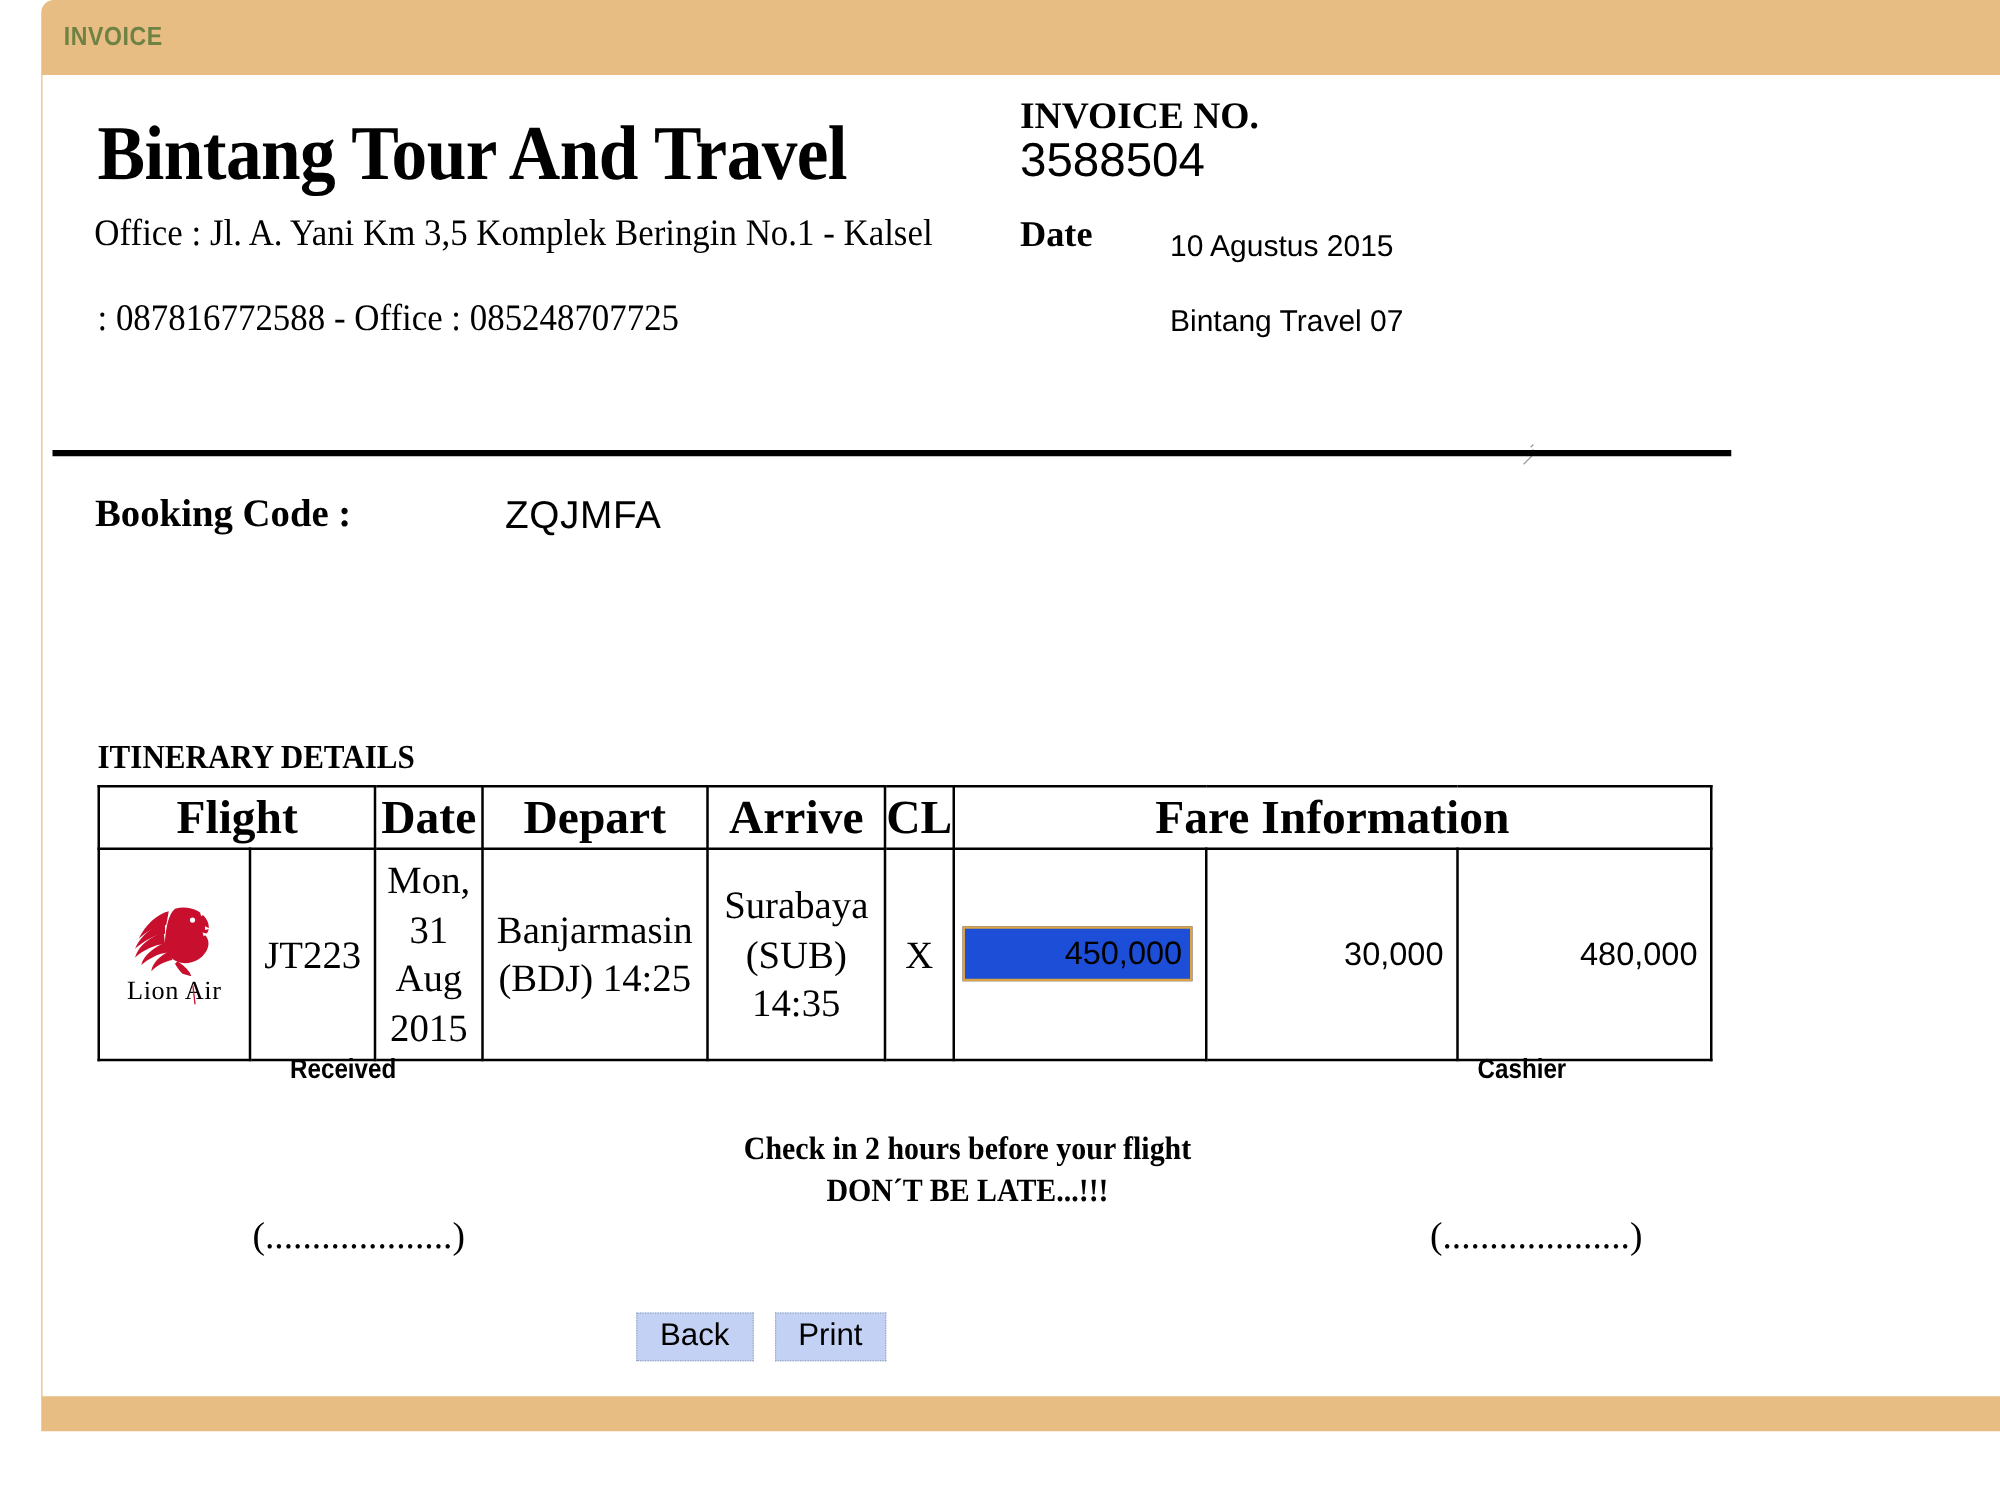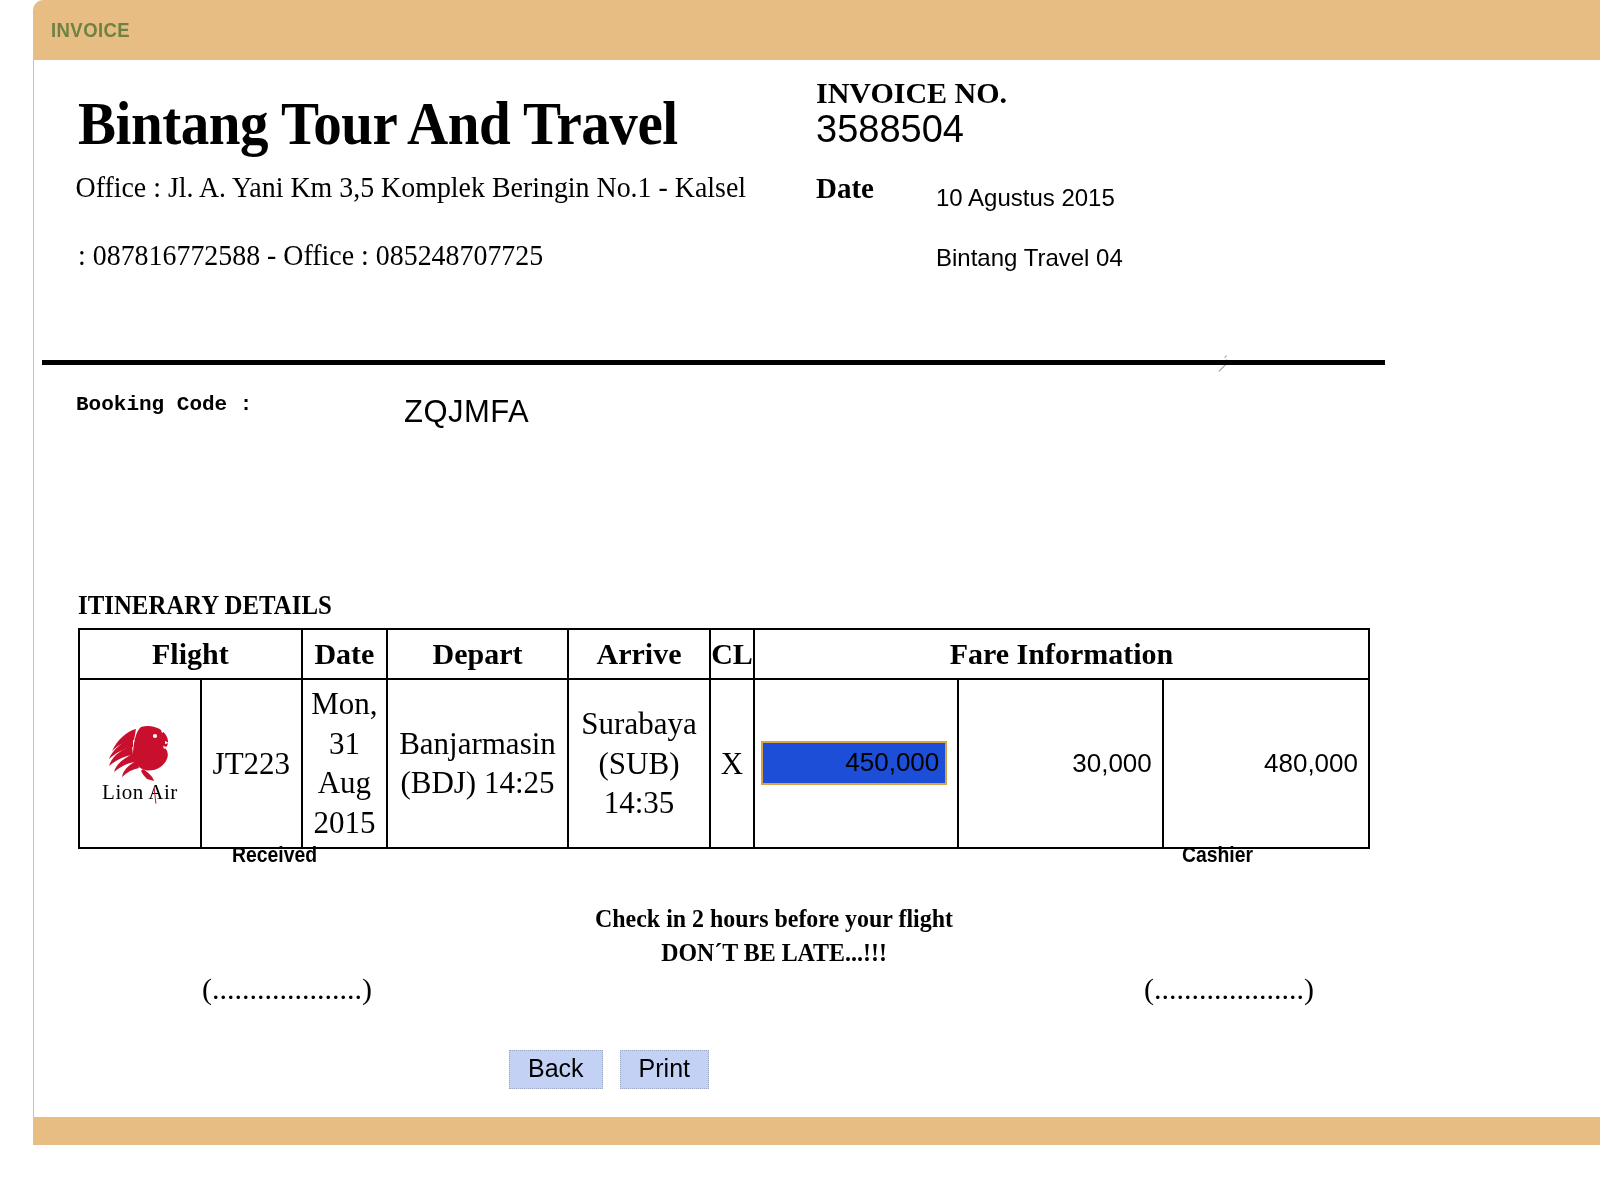--- a/index.html
+++ b/index.html
@@ -178,23 +178,23 @@
     width: 1343px;
     height: 5px;
     background: #000000;
   }
 
   
   .booking-label {
     position: absolute;
     left: 42px;
     top: 333px;
-    font-family: Liberation Mono, monospace;
-    font-weight: bold;
-    font-size: 21px;
+    font-family: Liberation Serif, serif;
+    font-weight: bold;
+    font-size: 31px;
   }
   .booking-value {
     position: absolute;
     left: 370px;
     top: 334px;
     font-family: "Liberation Sans", sans-serif;
     font-size: 31px;
     letter-spacing: 0.5px;
   }
 
@@ -247,21 +247,21 @@
     letter-spacing: 0px;
     transform: scaleX(0.92);
     transform-origin: left top;
   }
   #itinerary-table {
     left: 44px;
     top: 568px;
     width: 1292px;
   }
   #itinerary-table th {
-    font-size: 30px;
+    font-size: 38px;
     height: 48px;
   }
   #itinerary-table td {
     font-family: "Liberation Serif", serif;
     font-size: 31px;
     line-height: 1.28;
     text-align: center;
     padding: 4px 6px;
   }
   #itinerary-table td.fare {
@@ -397,21 +397,21 @@
         </div>
 
         <div class="company-phone">: 087816772588 - Office : 085248707725</div>
 
         <div class="inv-no-label">INVOICE NO.</div>
         <div class="inv-no-value">3588504</div>
 
         <div class="lbl-date">Date</div>
         <div class="val-date">10 Agustus 2015</div>
 
-        <div class="val-to">Bintang Travel 04</div>
+        <div class="val-to">Bintang Travel 07</div>
 
         <div class="addr-resizer">
           <i></i>
             <i></i>
             <i></i>
         </div>
 
         <div class="hrule"></div>
 
         <div class="booking-label">Booking Code :</div>

